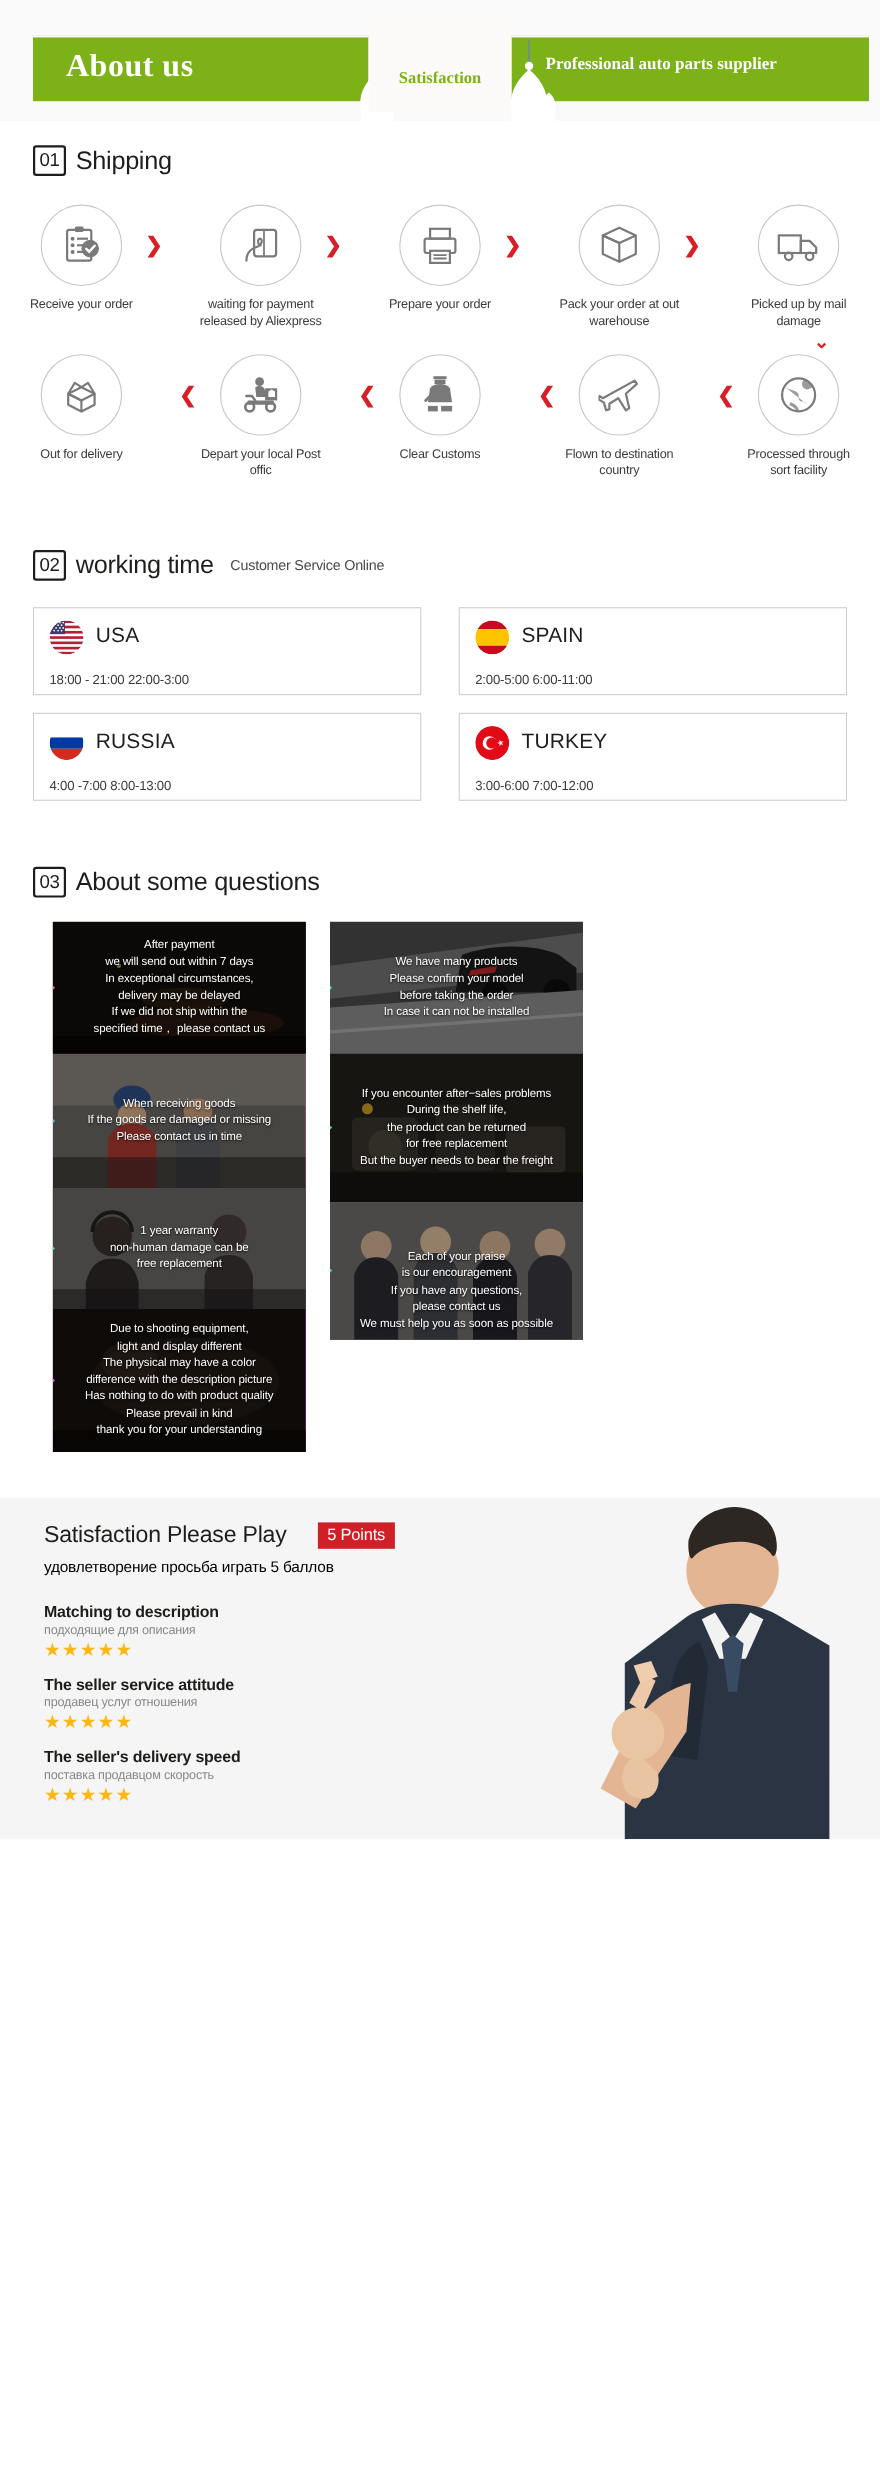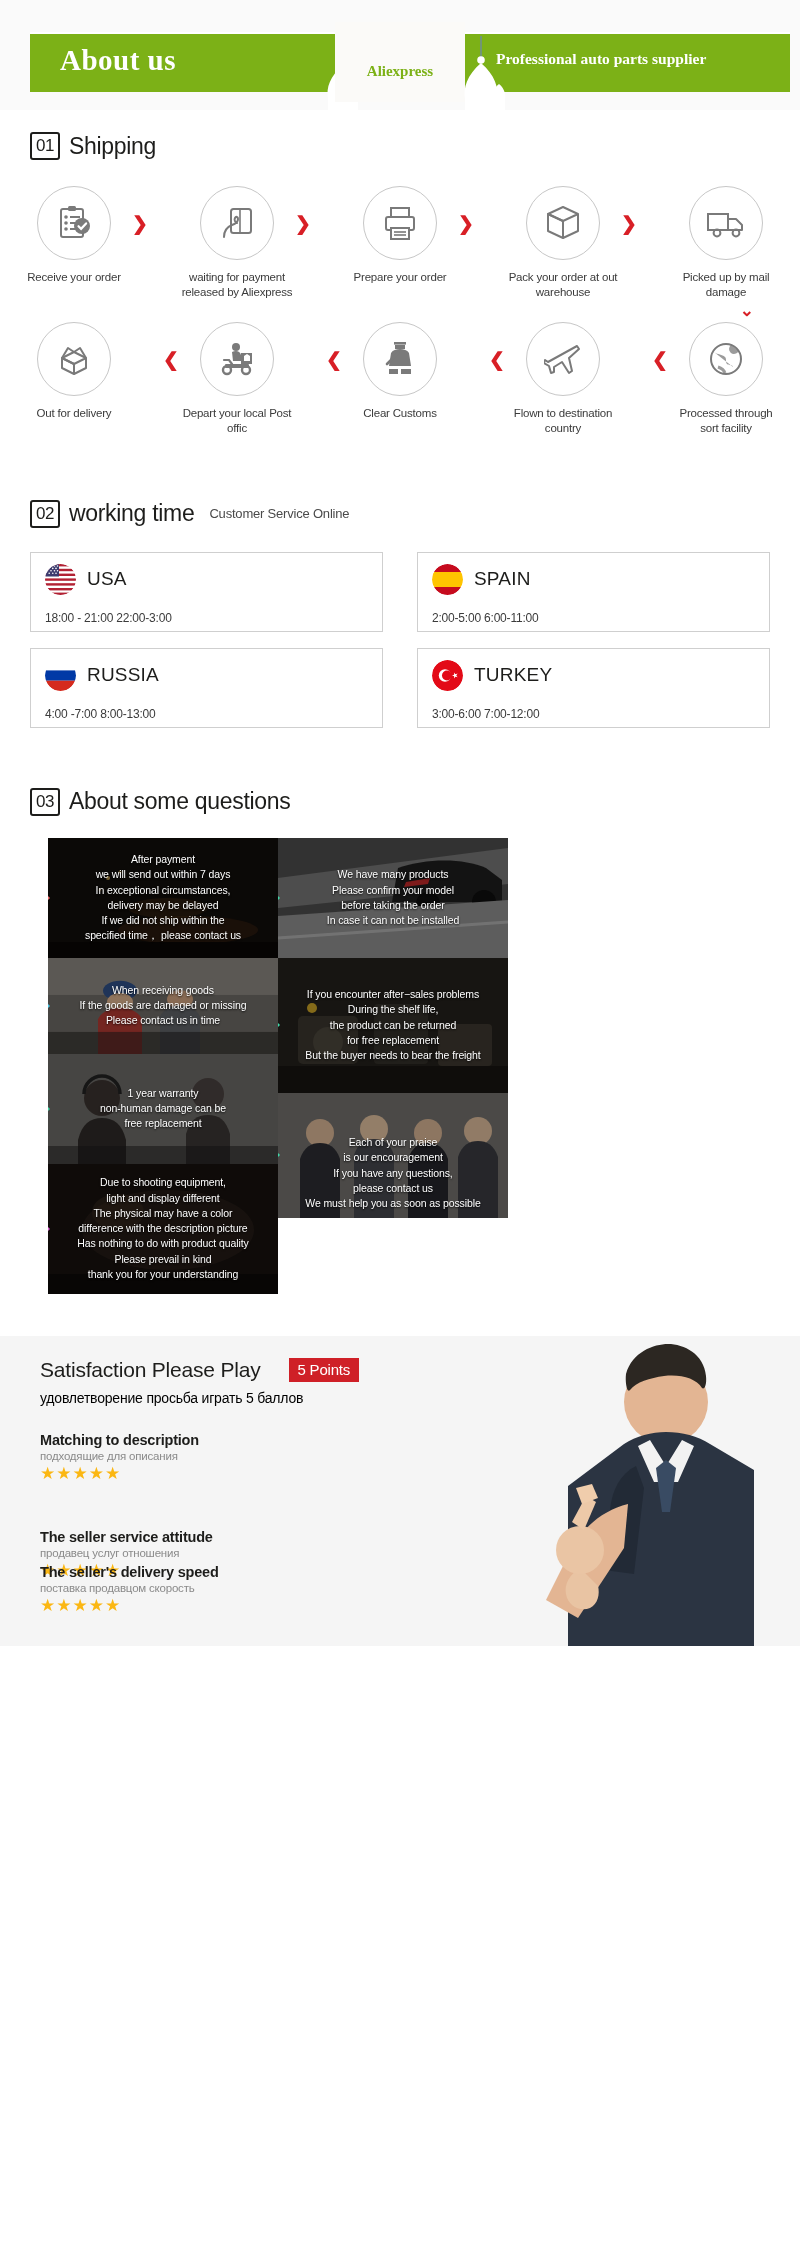--- a/index.html
+++ b/index.html
@@ -177,20 +177,21 @@
   .hours {
     margin-top: 16px;
     font-size: 12px;
     color: #3b3b3b;
     letter-spacing: -.2px;
   }
 
   
   .faq {
     display: flex;
+    gap: 22px;
     padding: 0 48px;
     align-items: flex-start;
   }
   .faq-col { width: 230px; }
   .faq-panel {
     position: relative;
     width: 230px;
     color: #fff;
     display: flex;
     align-items: center;
@@ -266,21 +267,21 @@
 
     <div class="dome" style="left:318px; top:36px; width:50px; height:74px;">
       <svg width="50" height="74" viewBox="0 0 50 74">
         <line x1="25" y1="0" x2="25" y2="24" stroke="#d4b46a" stroke-width="1.4"></line>
         <circle cx="25" cy="26" r="3.6" fill="#ffffff"></circle>
         <path d="M25 29 C12 40 8 52 10 62 L10 74 L40 74 L40 62 C42 52 38 40 25 29 Z" fill="#ffffff"></path>
       </svg>
     </div>
 
     <div class="hdr-brandbox"></div>
-    <div class="hdr-brand">Aliexpress</div>
+    <div class="hdr-brand">Satisfaction</div>
 
     <div class="dome" style="left:455px; top:36px; width:56px; height:74px;">
       <svg width="56" height="74" viewBox="0 0 56 74">
         <line x1="26" y1="0" x2="26" y2="22" stroke="#6d8aa0" stroke-width="1.4"></line>
         <circle cx="26" cy="24" r="3.8" fill="#ffffff"></circle>
         <path d="M26 27 C12 39 8 52 10 63 L10 74 L42 74 L42 63 C44 52 40 39 26 27 Z" fill="#ffffff"></path>
         <path d="M44 48 c5 4 7 10 6 16 l0 10 l-12 0 l0 -10 c-1 -6 1 -12 6 -16 z" fill="#ffffff"></path>
       </svg>
     </div>
   </div>
@@ -592,21 +593,21 @@
         <span class="shade"></span>
         <span class="faq-tab" style="border-left-color:#f26d6d;"></span>
         <span class="faq-text" style="white-space:pre-line;">After payment
 we will send out within 7 days
 In exceptional circumstances,
 delivery may be delayed
 If we did not ship within the
 specified time， please contact us</span>
       </div>
 
-      <div class="faq-panel" style="height:96px;background:#ec4899;">
+      <div class="faq-panel" style="height:122px;background:#ec4899;">
         <span class="bgimg">
           <svg viewBox="0 0 230 135" preserveAspectRatio="none">
             <rect width="230" height="135" fill="#6d6a64"></rect>
             <rect x="0" y="0" width="230" height="52" fill="#8a8680"></rect>
             <ellipse cx="72" cy="46" rx="17" ry="14" fill="#2f4f86"></ellipse>
             <circle cx="72" cy="62" r="13" fill="#d9b08c"></circle>
             <path d="M50 86 c4 -12 14 -16 22 -16 c8 0 18 4 22 16 l0 49 l-44 0 z" fill="#b03a33"></path>
             <circle cx="132" cy="58" r="13" fill="#cfa27e"></circle>
             <path d="M112 82 c4 -12 12 -15 20 -15 c8 0 16 3 20 15 l0 53 l-40 0 z" fill="#5e6166"></path>
             <rect x="0" y="104" width="230" height="31" fill="#1f1d1c" opacity=".55"></rect>
@@ -755,21 +756,21 @@
       <span class="sat-badge">5 Points</span>
     </div>
     <div class="sat-ru">удовлетворение просьба играть 5 баллов</div>
 
     <div class="crit" style="top:96px;">
       <div class="crit-en">Matching to description</div>
       <div class="crit-ru">подходящие для описания</div>
       <div class="stars">★★★★★</div>
     </div>
 
-    <div class="crit" style="top:162px;margin-top:31px;">
+    <div class="crit" style="top:162px;">
       <div class="crit-en">The seller service attitude</div>
       <div class="crit-ru">продавец услуг отношения</div>
       <div class="stars">★★★★★</div>
     </div>
 
     <div class="crit" style="top:228px;">
       <div class="crit-en">The seller's delivery speed</div>
       <div class="crit-ru">поставка продавцом скорость</div>
       <div class="stars">★★★★★</div>
     </div>

